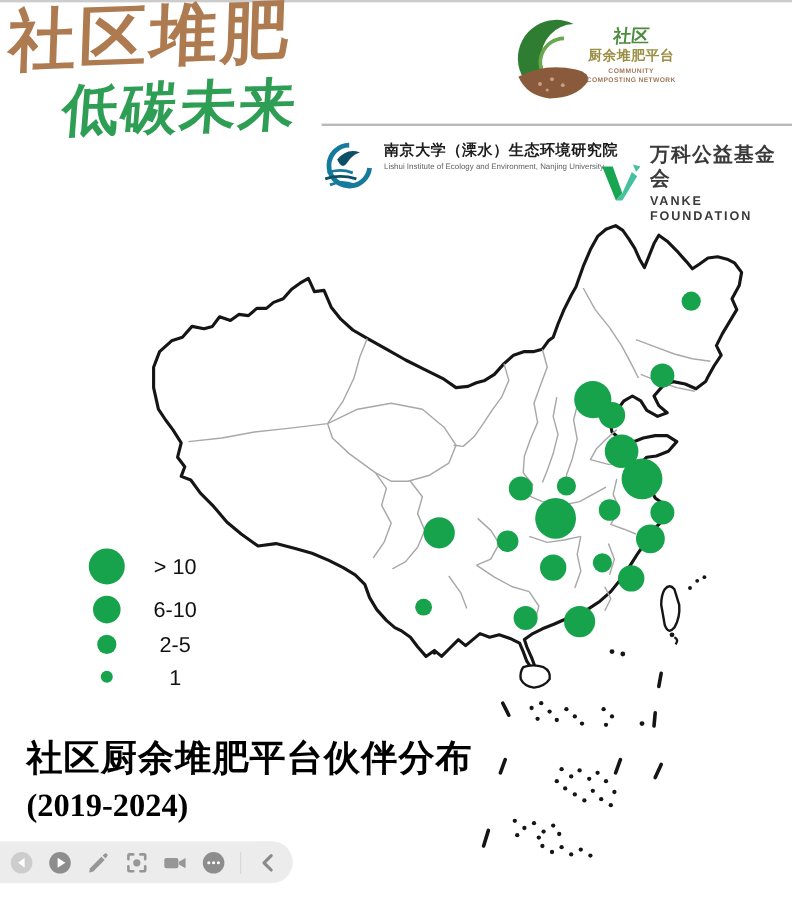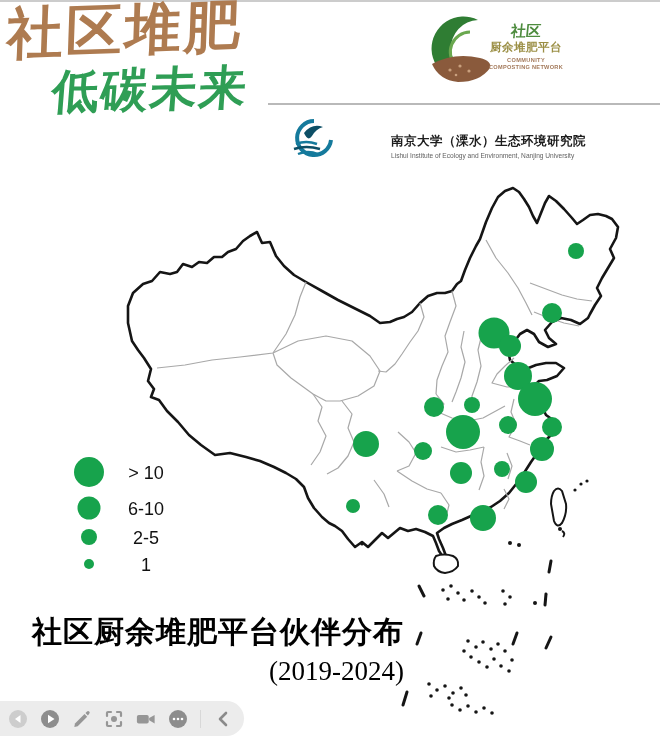--- a/index.html
+++ b/index.html
@@ -19,36 +19,36 @@
   .net-logo svg{position:absolute;left:0;top:0;}
   .net-text{position:absolute;left:52px;top:8px;width:96px;text-align:center;line-height:1.15;}
   .net-cn-sm{font-size:15px;font-weight:bold;color:#4e8c3f;transform:skewX(-6deg);}
   .net-cn{font-size:11.5px;font-weight:bold;color:#9b8f45;letter-spacing:.5px;margin-top:2px;text-align:center;}
   .net-en1{font-size:5.6px;color:#a3795a;font-weight:bold;letter-spacing:.4px;margin-top:3px;}
   .net-en2{font-size:5.6px;color:#a3795a;font-weight:bold;letter-spacing:.3px;}
 
   .header-divider{position:absolute;left:268px;top:103px;width:392px;height:2px;background:#b9b9b9;}
 
   
-  .partner-nju{position:absolute;left:291px;top:118px;display:flex;align-items:flex-end;gap:48px;}
+  .partner-nju{position:absolute;left:268px;top:118px;display:flex;align-items:flex-start;}
   .nju-text{margin-left:6px;line-height:1.25;}
   .nju-cn{font-size:12.5px;font-weight:bold;color:#1d1d1d;letter-spacing:.5px;}
   .nju-en{font-size:6.6px;color:#5f5f5f;margin-top:2px;}
   .partner-vanke{position:absolute;left:500px;top:120px;display:flex;align-items:center;}
   .vanke-text{margin-left:8px;line-height:1.2;}
   .vanke-cn{font-size:16.5px;font-weight:bold;color:#3a3a3a;letter-spacing:1px;}
   .vanke-en{font-size:10.5px;font-weight:bold;color:#3a3a3a;letter-spacing:1.6px;margin-top:2px;}
 
   
   .map-svg{position:absolute;left:60px;top:182px;}
 
   
-  .map-title-block{position:absolute;left:22px;top:612px;width:382px;text-align:right;color:#000;}
+  .map-title-block{position:absolute;left:22px;top:612px;width:382px;text-align:left;color:#000;}
   .map-title{font-size:30px;font-weight:bold;letter-spacing:1px;}
-  .map-subtitle{font-family:"Liberation Serif",serif;font-size:27px;font-weight:normal;margin-top:3px;}
+  .map-subtitle{font-family:"Liberation Serif",serif;font-size:27px;font-weight:bold;margin-top:3px;}
 
   
   .toolbar{position:absolute;left:0;top:701px;width:228px;height:35px;background:#ececec;
            border-radius:0 18px 18px 0;display:flex;align-items:center;gap:12px;
            padding:0 8px 0 8px;}
   .tb-icon{width:20px;height:20px;display:inline-flex;align-items:center;justify-content:center;cursor:pointer;}
   .tb-divider{width:1px;height:18px;background:#d8d8d8;}
 </style>
 </head>
 <body>
@@ -88,20 +88,31 @@
       <path d="M5,26 Q15,22 26,26" stroke="#157a9c" stroke-width="2.4" fill="none"></path>
       <path d="M3,31 Q15,27 29,31" stroke="#0d4f66" stroke-width="2.4" fill="none"></path>
       <path d="M7,36 Q17,32 27,36" stroke="#157a9c" stroke-width="2.4" fill="none"></path>
     </svg>
     <div class="nju-text">
       <div class="nju-cn">南京大学（溧水）生态环境研究院</div>
       <div class="nju-en">Lishui Institute of Ecology and Environment, Nanjing University</div>
     </div>
   </div>
 
+  <div class="partner-vanke">
+    <svg width="38" height="36" viewBox="0 0 38 36">
+      <polygon points="2,2 12,2 21,27 15,34" fill="#17a54f"></polygon>
+      <polygon points="15,34 21,27 30,7 35,11 21,34" fill="#45c0a0"></polygon>
+      <polygon points="31,0 38,2 34,7" fill="#45c0a0"></polygon>
+    </svg>
+    <div class="vanke-text">
+      <div class="vanke-cn">万科公益基金会</div>
+      <div class="vanke-en">VANKE FOUNDATION</div>
+    </div>
+  </div>
 
   <svg class="map-svg" width="600" height="560" viewBox="60 182 600 560">
 
     <path d="M160,272 L170,274 177,272 183,264 192,267 199,262 207,263 214,257 222,257 228,252 236,249 243,241 250,236 257,232
          262,243 270,242 276,256 284,266 294,275 306,282 322,291 338,300 354,308 370,316 380,323
          390,322 397,319 404,317 412,312 420,303 428,296 437,293 445,293 452,291 457,284 461,281 465,270 470,258 476,246 480,239 486,222 492,208 498,197 505,191 513,188
          519,192 524,199 529,207 533,216 537,223 541,213 545,203 549,196
          556,201 564,209 572,218 577,224 583,220 590,215 598,214 606,216 612,219 618,227
          616,238 610,249 614,258 608,268 602,278 597,288 601,296 595,305 590,314 588,318
          580,324 571,320 561,318 552,322 545,330 549,338 556,344 548,347 539,342 534,334 527,330 520,334 514,342 508,350

